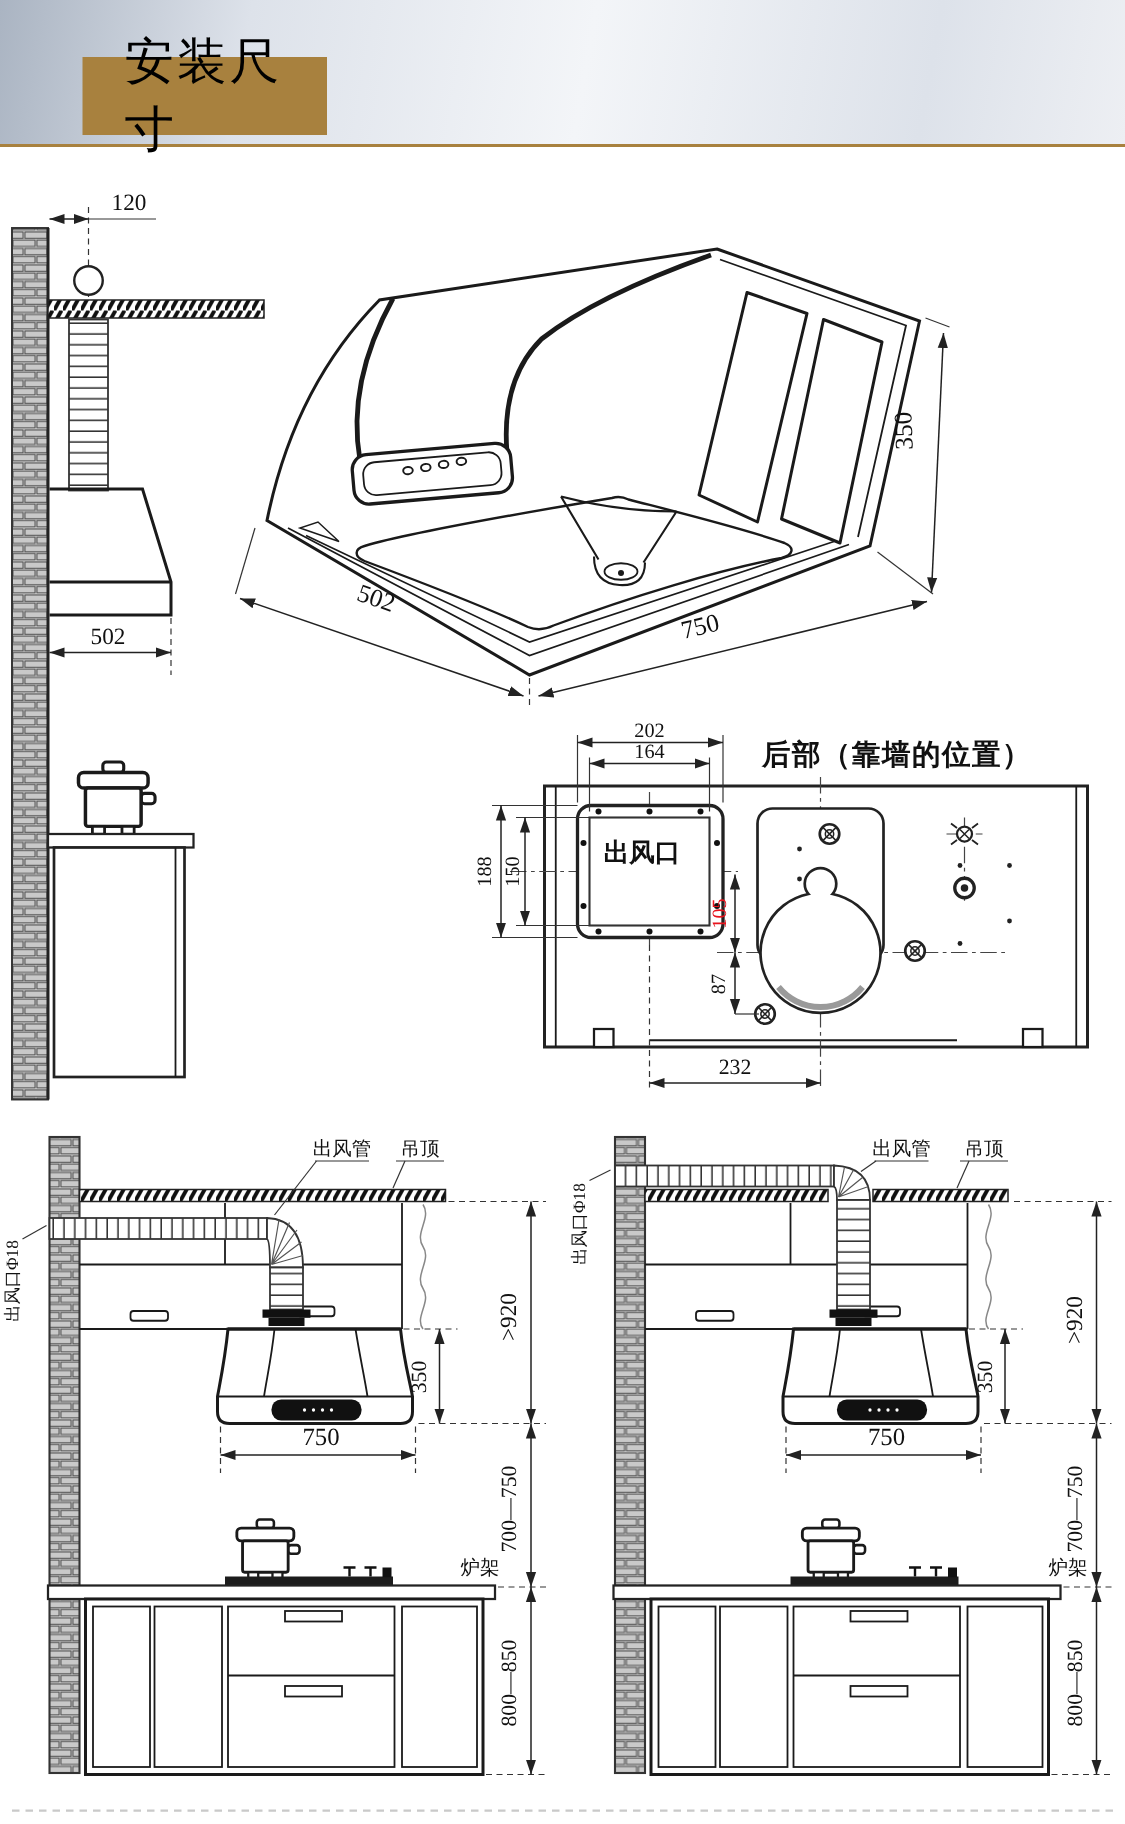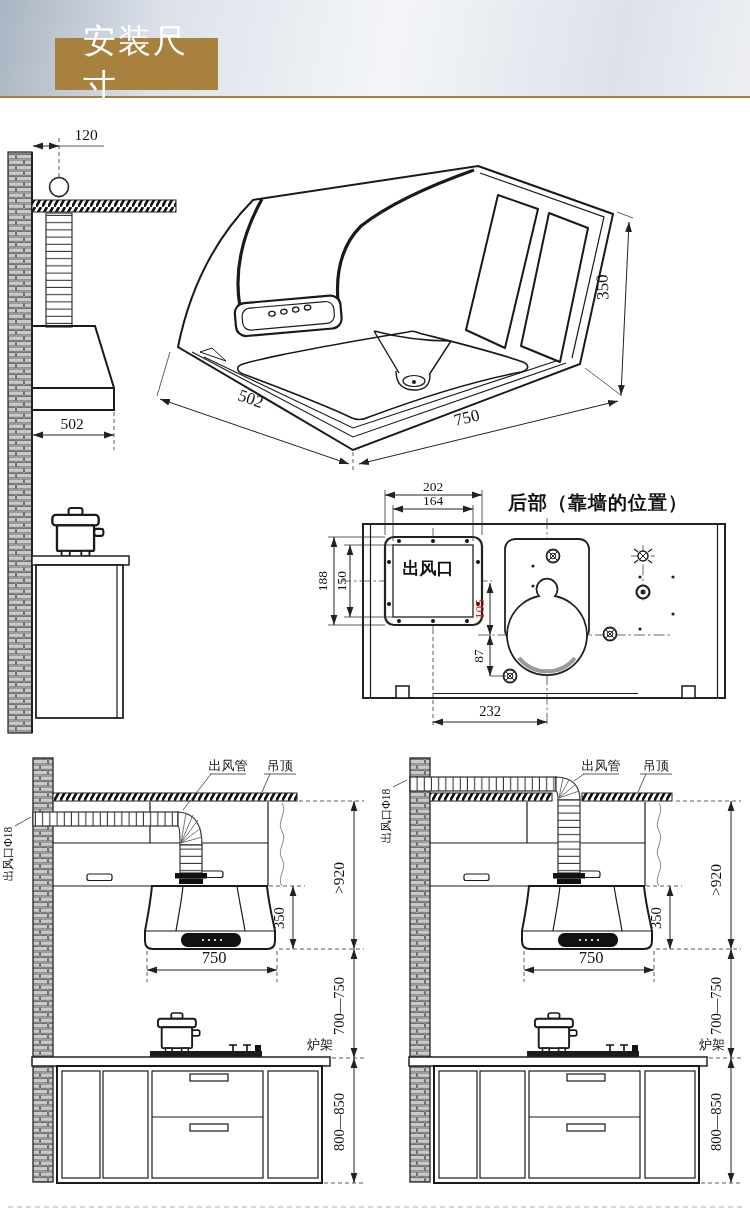--- a/index.html
+++ b/index.html
@@ -3,21 +3,21 @@
 <meta charset="utf-8">
 <style>
   html,body{margin:0;padding:0;background:#fff;}
   .stage{position:relative;width:750px;height:1216px;background:#ffffff;overflow:hidden;
          font-family:"Liberation Sans",sans-serif;}
   .hdr{position:absolute;left:0;top:0;width:750px;height:96px;
        background:linear-gradient(100deg,#aab4c2 0%,#dde2ea 22%,#f3f5f8 52%,#dde2ea 82%,#edeff3 100%);
        border-bottom:2px solid #a8813e;}
   .hdr-badge{position:absolute;left:55px;top:38px;width:163px;height:52px;background:#a8813e;
        display:flex;align-items:center;justify-content:center;}
-  .hdr-badge span{color:#ffffff;font-size:33px;letter-spacing:2px;margin-left:28px;}
+  .hdr-badge span{color:#000000;font-size:33px;letter-spacing:2px;margin-left:28px;}
   svg.drawing{position:absolute;left:0;top:0;}
   svg text{font-family:"Liberation Serif",serif;fill:#111;stroke:none;text-anchor:middle;}
   .t11c{font-size:11.5px}.t13{font-size:13.5px}.t13c{font-size:13px}.t14{font-size:14.5px}
   .t15{font-size:15.5px}.t16{font-size:16.5px}.t17{font-size:17px}
   .t17b{font-size:17px;font-weight:bold}.t19b{font-size:19px;font-weight:bold;letter-spacing:1px}
   .red{fill:#e8131d}
   .dim-line{stroke:#222;stroke-width:1;fill:none;marker-start:url(#arw);marker-end:url(#arw);}
   .ext{stroke:#333;stroke-width:0.8;fill:none;}
   .extd{stroke:#333;stroke-width:0.8;fill:none;stroke-dasharray:4 3;}
   .cl{stroke:#444;stroke-width:0.8;fill:none;stroke-dasharray:11 3 2.5 3;}

